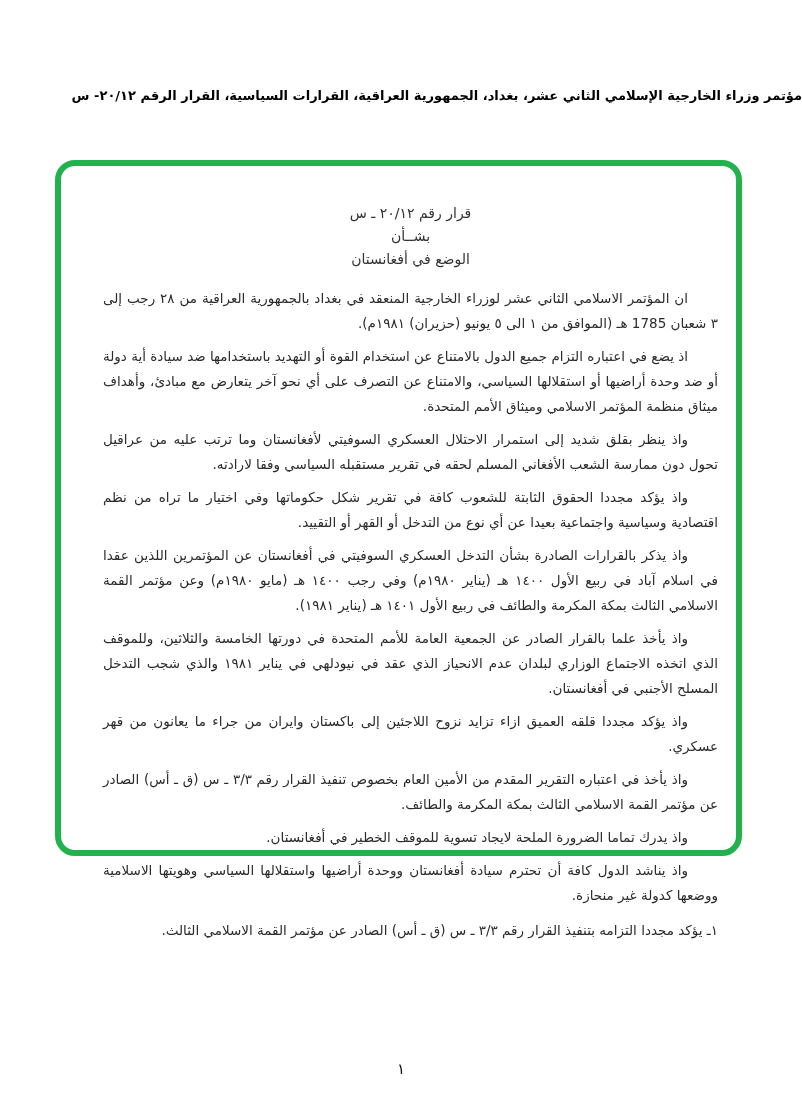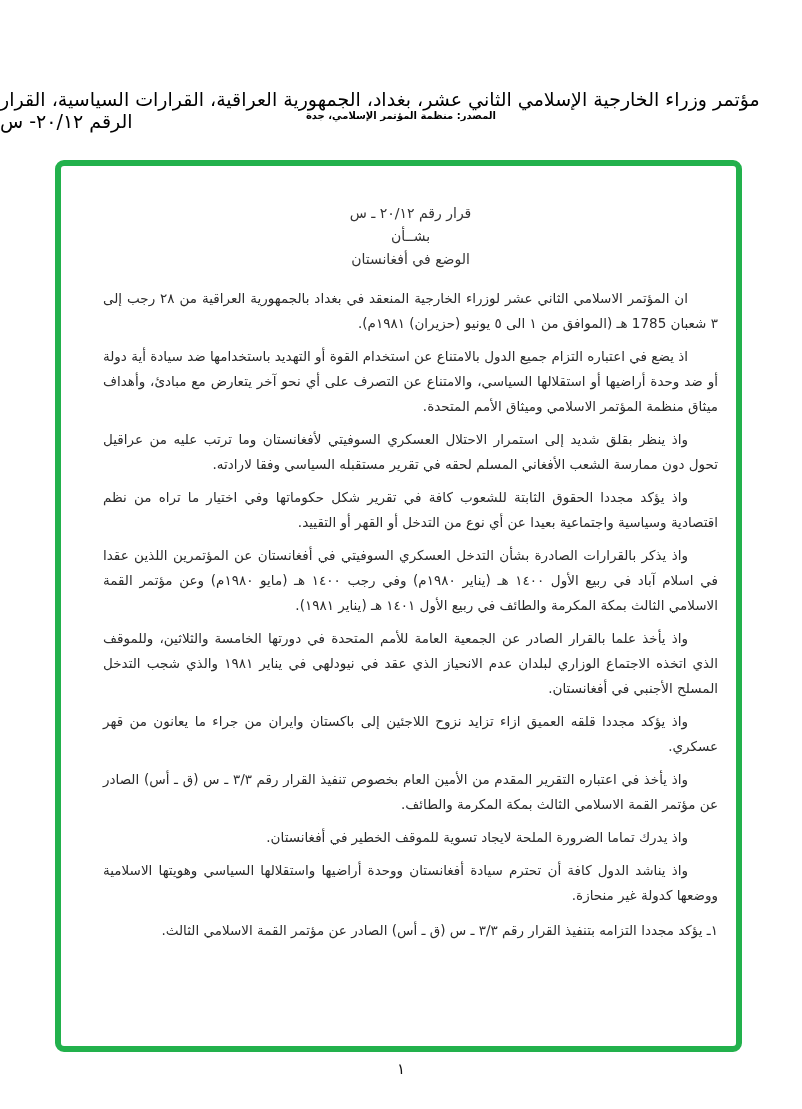--- a/index.html
+++ b/index.html
@@ -10,46 +10,46 @@
     background: #ffffff;
     overflow: hidden;
     font-family: "DejaVu Sans", sans-serif;
   }
   .top-header {
     position: absolute;
     top: 88px;
     left: 0;
     right: 0;
     direction: rtl;
-    text-align: left;
-    font-size: 19px;
-    font-weight: normal;
+    text-align: right;
+    font-size: 13px;
+    font-weight: bold;
     color: #000000;
     letter-spacing: 0;
   }
   .source-line {
     position: absolute;
     top: 110px;
     left: 0;
     right: 0;
     direction: rtl;
     text-align: center;
     font-size: 10px;
     font-weight: bold;
     color: #000000;
   }
   .doc-frame {
     position: absolute;
     left: 55px;
     top: 160px;
     width: 687px;
-    height: 892px;
+    height: 696px;
     box-sizing: border-box;
     border: 6px solid #22b14c;
-    border-radius: 9px;
+    border-radius: 20px;
     background: #ffffff;
   }
   .doc-content {
     direction: rtl;
     padding: 36px 18px 0 42px;
     font-size: 13.5px;
     line-height: 25px;
     color: #2b2b2b;
     text-align: justify;
   }
@@ -79,21 +79,20 @@
     color: #111111;
   }
 </style>
 </head>
 <body>
 
 <div class="page">
 
   <div class="top-header">مؤتمر وزراء الخارجية الإسلامي الثاني عشر، بغداد، الجمهورية العراقية، القرارات السياسية، القرار الرقم ٢٠/١٢- س</div>
 
-  <div class="source-line">المصدر: منظمة المؤتمر الإسلامي، جدة</div>
 
   <div class="doc-frame" style="border-color: rgb(34, 177, 76);">
     <div class="doc-content">
 
       <div class="title-block">
         <div>قرار رقم ٢٠/١٢ ـ س</div>
         <div>بشــأن</div>
         <div>الوضع في أفغانستان</div>
       </div>
 

